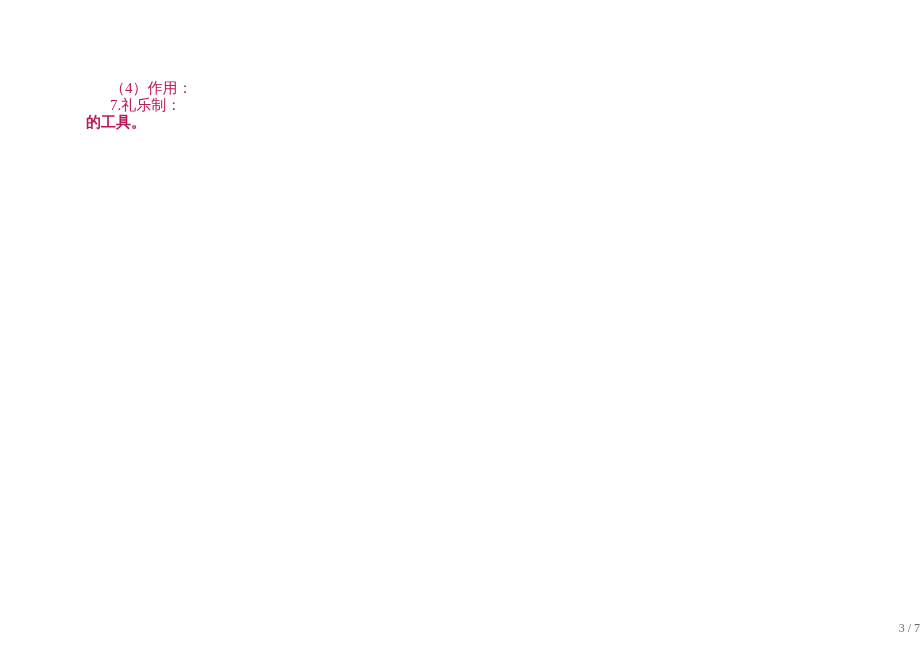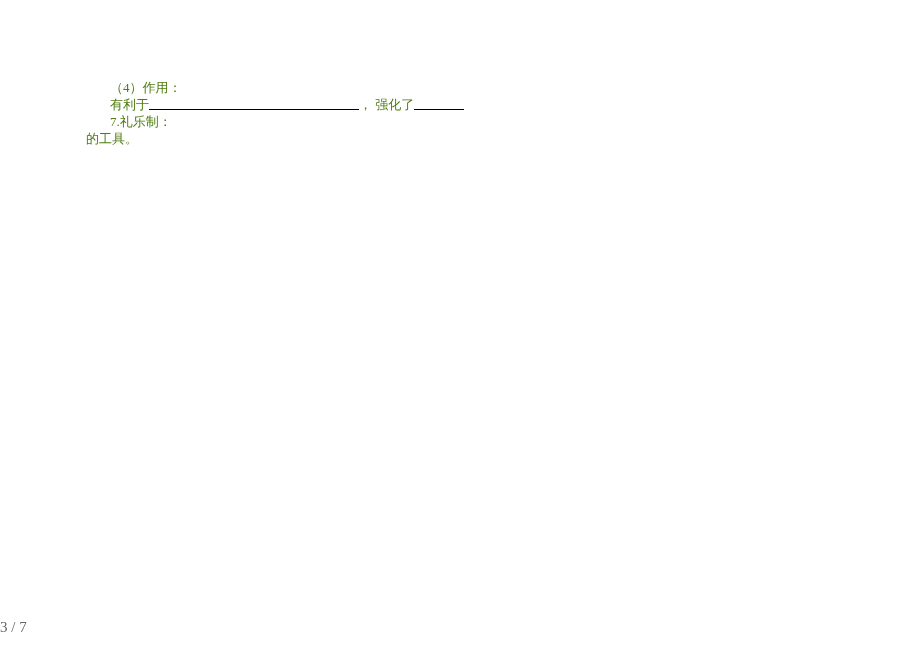--- a/index.html
+++ b/index.html
@@ -11,23 +11,23 @@
       width: 920px;
       height: 651px;
       background: #ffffff;
       font-family: "SimSun", "宋体", serif;
       position: relative;
     }
     .page {
       padding: 80px 100px 40px 110px;
     }
     .line {
-      font-size: 13px;
+      font-size: 15px;
       line-height: 16px;
-      color: #4d7c0f;
+      color: #be185d;
       white-space: nowrap;
       margin-bottom: 1px;
     }
     .indent1 {
       padding-left: 0px;
     }
     .blank {
       display: inline-block;
       border-bottom: 0.5px solid #000;
       height: 12px;
@@ -42,39 +42,36 @@
       width: 50px;
     }
     .blank-long2 {
       width: 180px;
     }
     .page-number {
       position: absolute;
       bottom: 15px;
       left: 0;
       right: 0;
-      text-align: left;
-      font-size: 15px;
+      text-align: right;
+      font-size: 12px;
       color: #666;
       font-family: "SimSun", serif;
     }
   </style>
 </head>
 <body>
 
 <div class="page">
   <div class="line indent1">
     <span>（4）作用：</span>
   </div>
   <div class="line indent1">
-    <span>有利于</span><span class="blank blank-long1"></span><span>， 强化了</span><span class="blank blank-short"></span>
-  </div>
-  <div class="line indent1">
     <span>7.礼乐制：</span>
   </div>
-  <div class="line indent1" style="padding-left:0;">
+  <div class="line indent1" style="padding-left:0;font-weight:bold;">
     <span style="margin-left:-24px; display:inline-block;">的工具。</span>
   </div>
 </div>
 
 <div class="page-number">
   <span>3 / 7</span>
 </div>
 
 </body></html>

